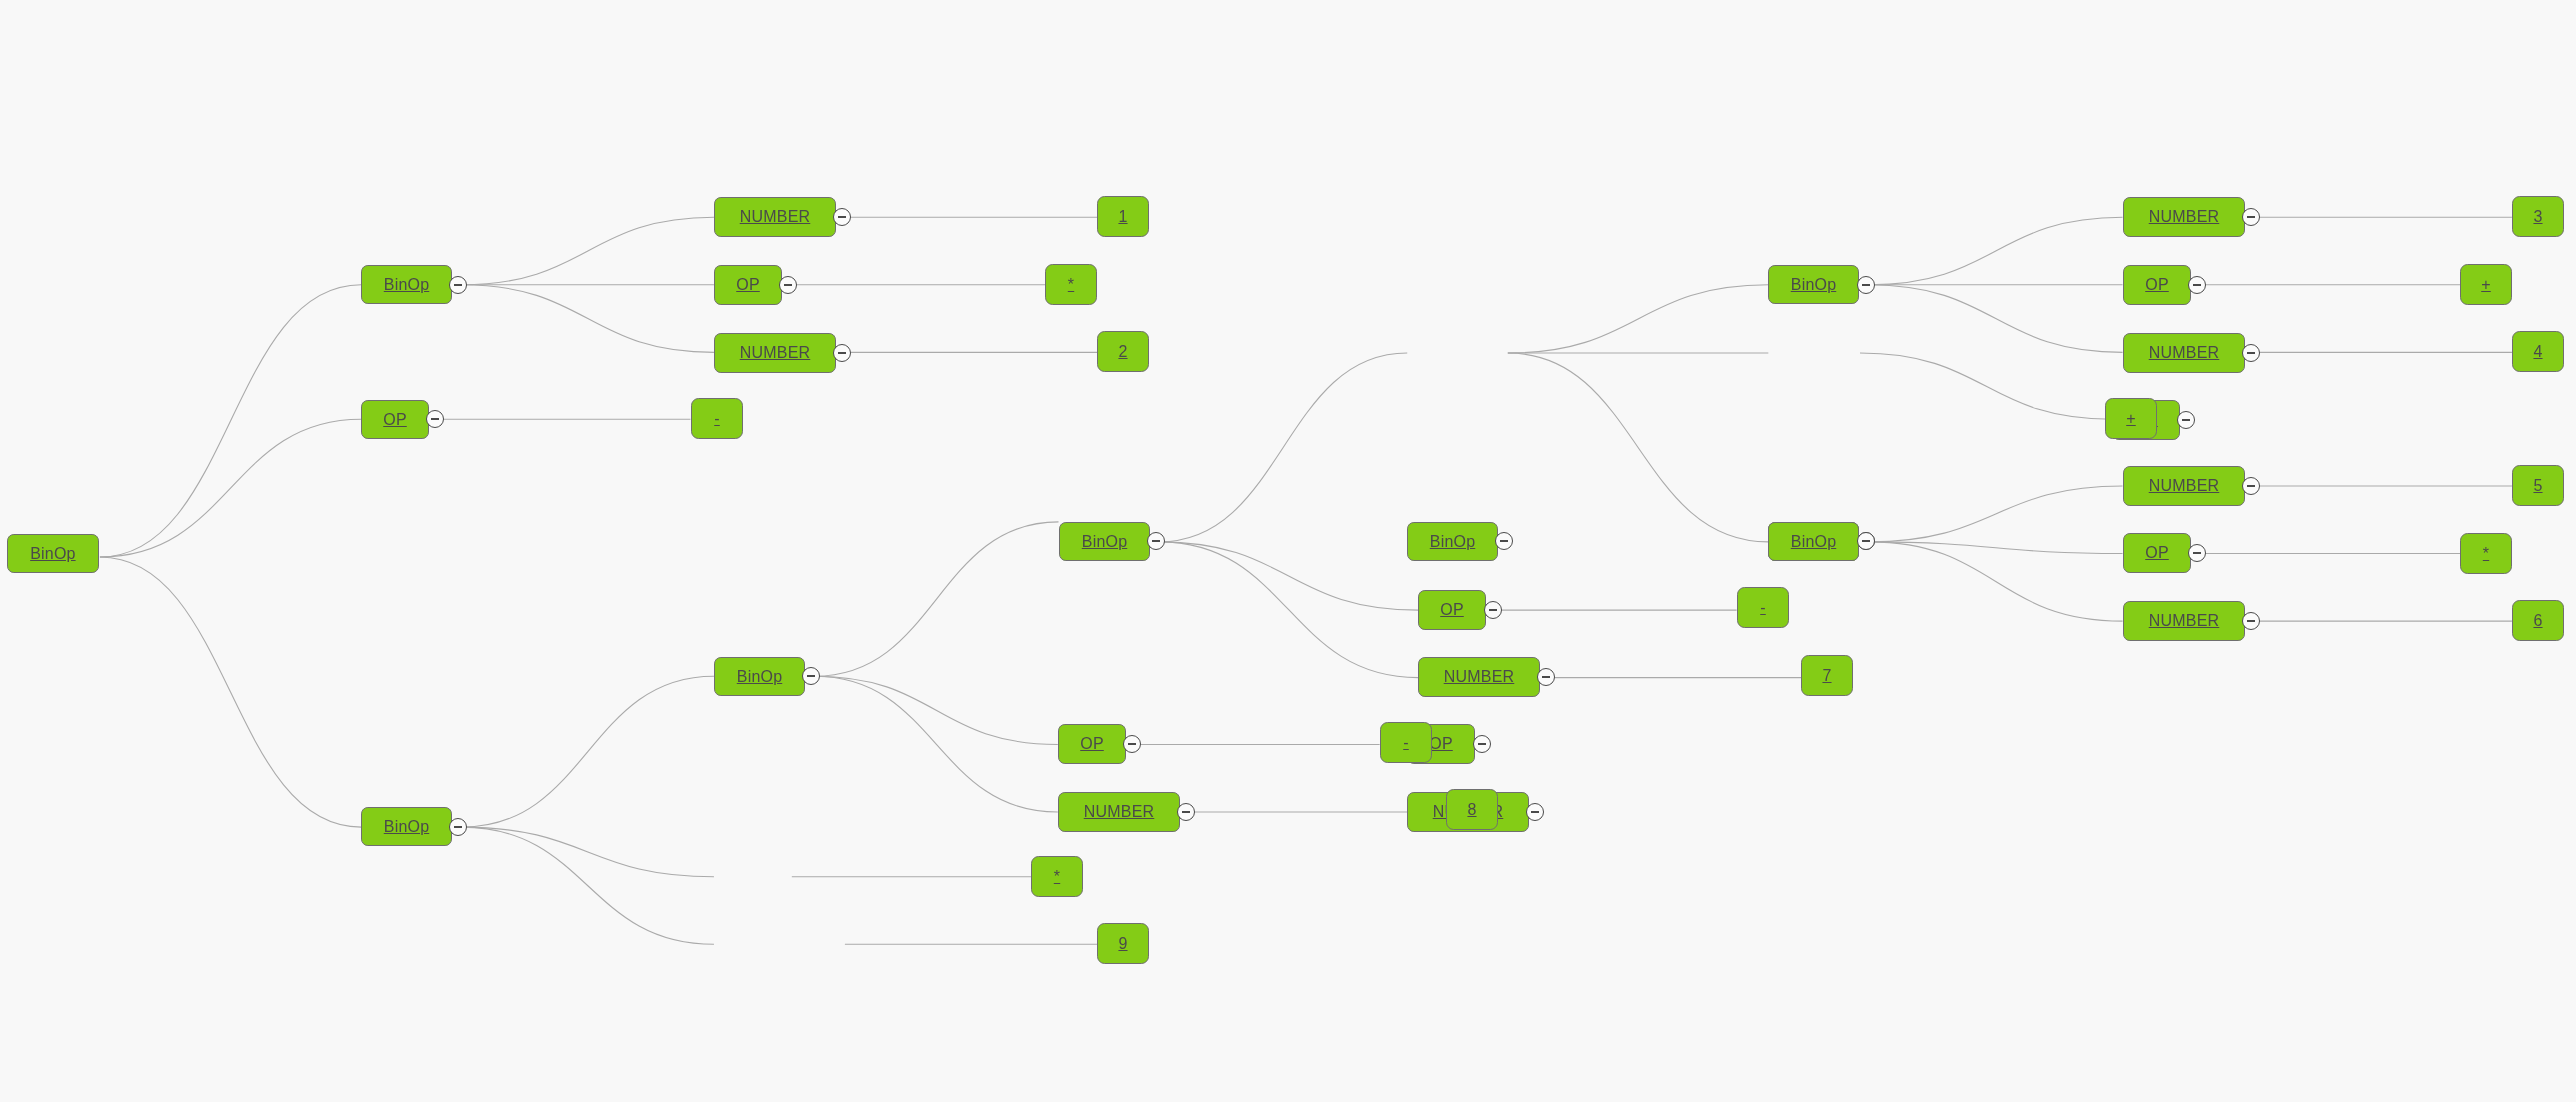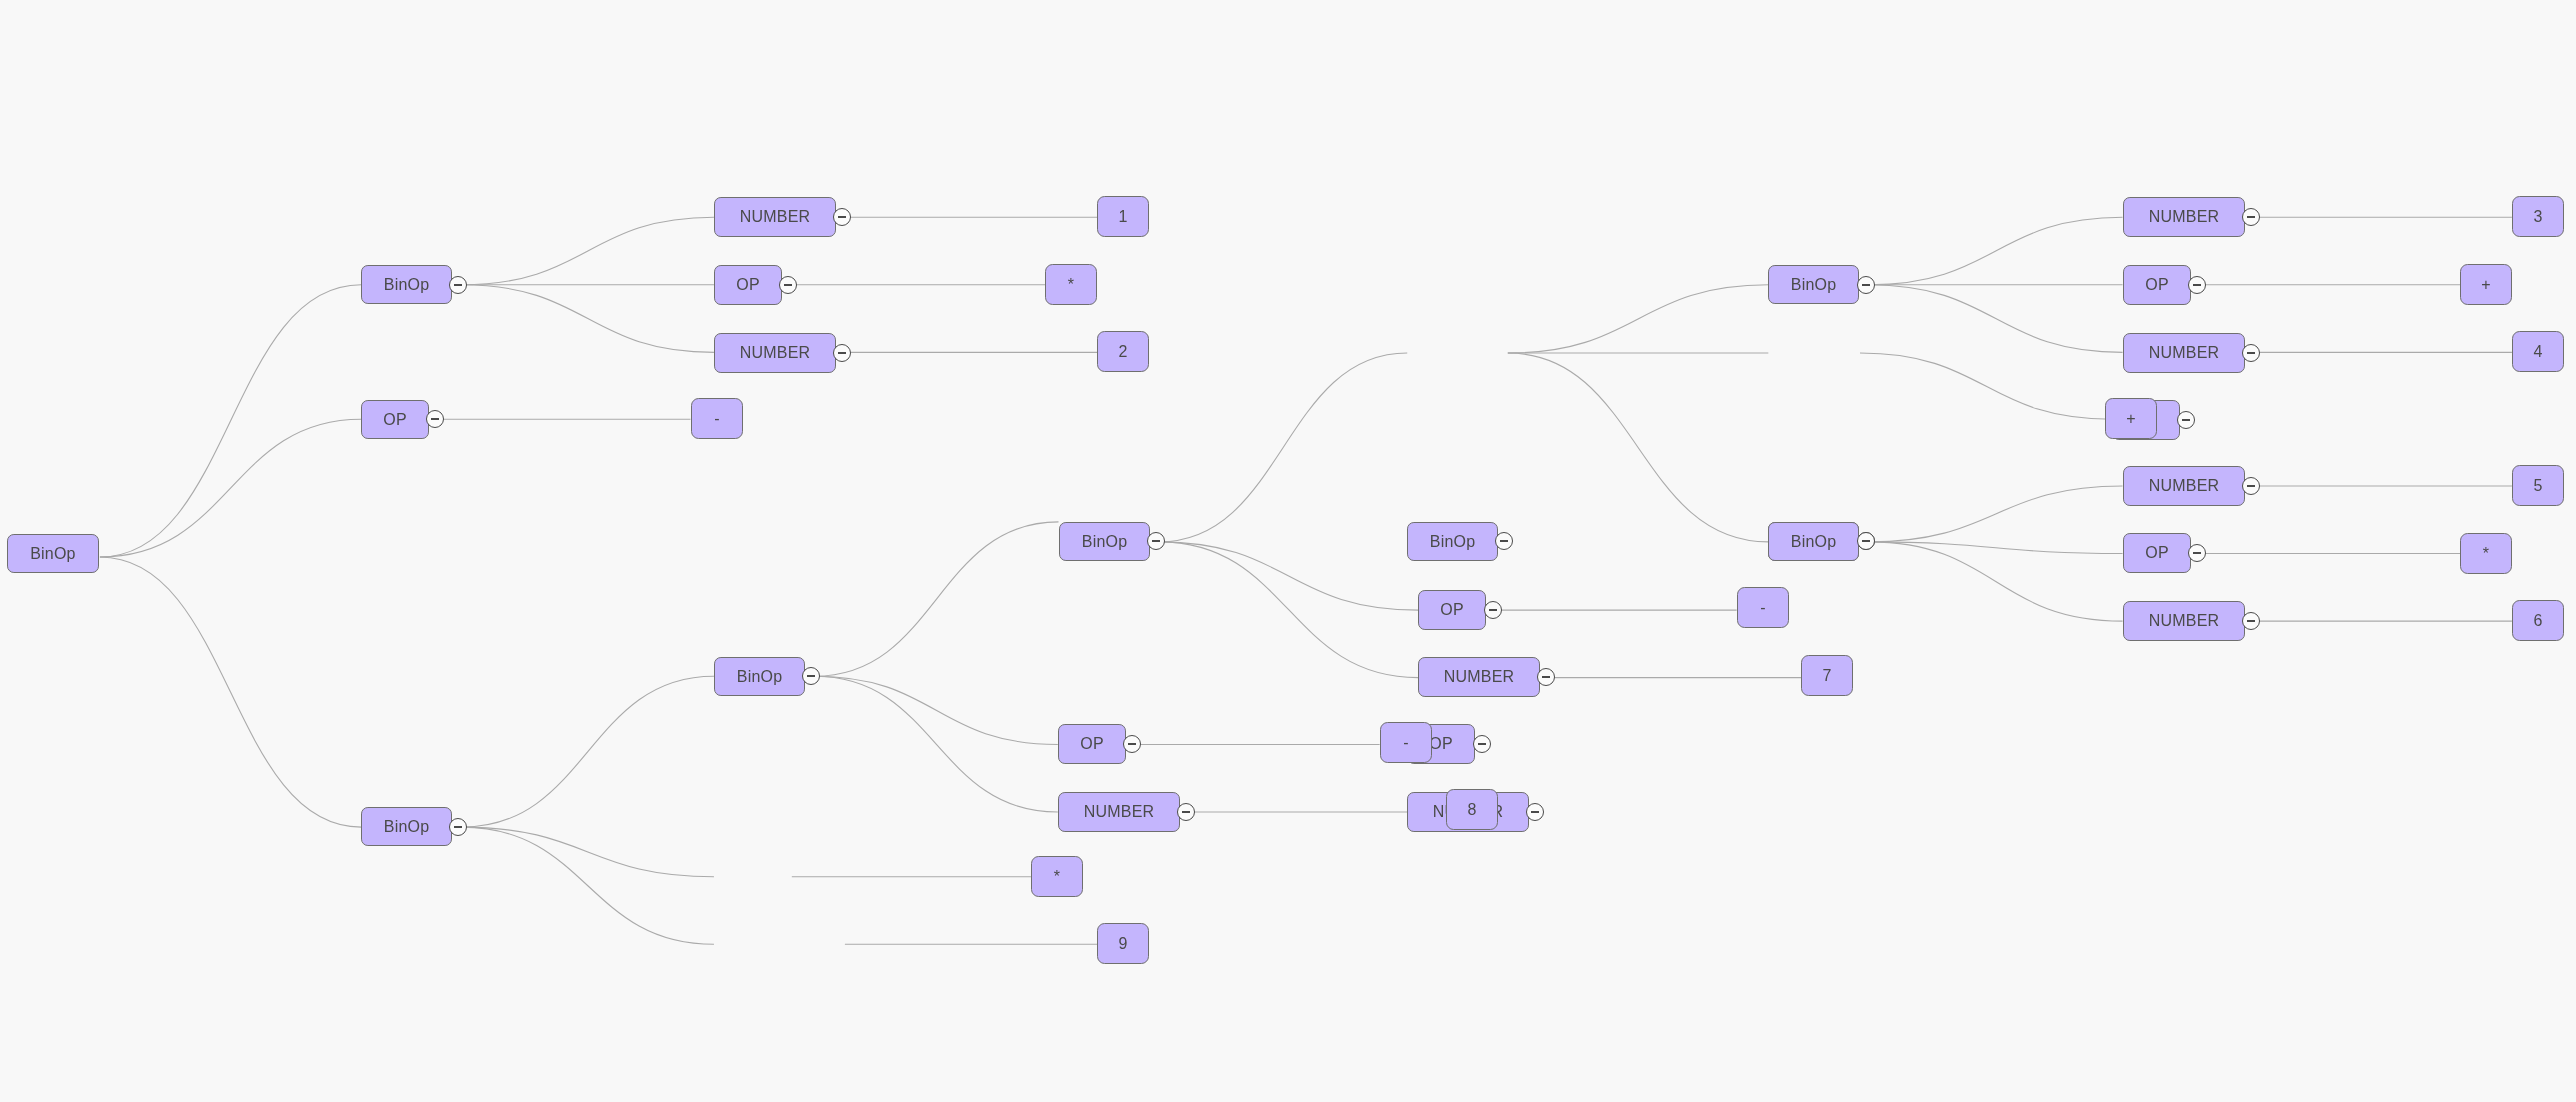--- a/index.html
+++ b/index.html
@@ -8,29 +8,30 @@
     background:#f8f8f8;
     font-family:"Liberation Sans", sans-serif;
     overflow:hidden;
     position:relative;
   }
   #canvas{position:absolute;inset:0;width:2576px;height:1103px;}
   #edges{position:absolute;left:0;top:0;width:2576px;height:1103px;pointer-events:none;}
   .node{
     position:absolute;
     box-sizing:border-box;
-    background:#c4b5fd;
+    background:#84cc16;
     border:1.4px solid #6f6f6f;
     border-radius:6.9px;
     display:flex;
     align-items:center;
     justify-content:center;
     color:#4a4a4a;
     letter-spacing:0.2px;
     white-space:nowrap;
+    text-decoration:underline;
   }
   .node.type{font-size:16px;}
   .node.leaf{font-size:16px;border-radius:7.6px;}
   .node.root{font-size:16px;}
   .toggle{
     position:absolute;
     width:18px;height:18px;
     border:1.1px solid #4a4a4a;
     border-radius:50%;
     background:#fbfbfb;

